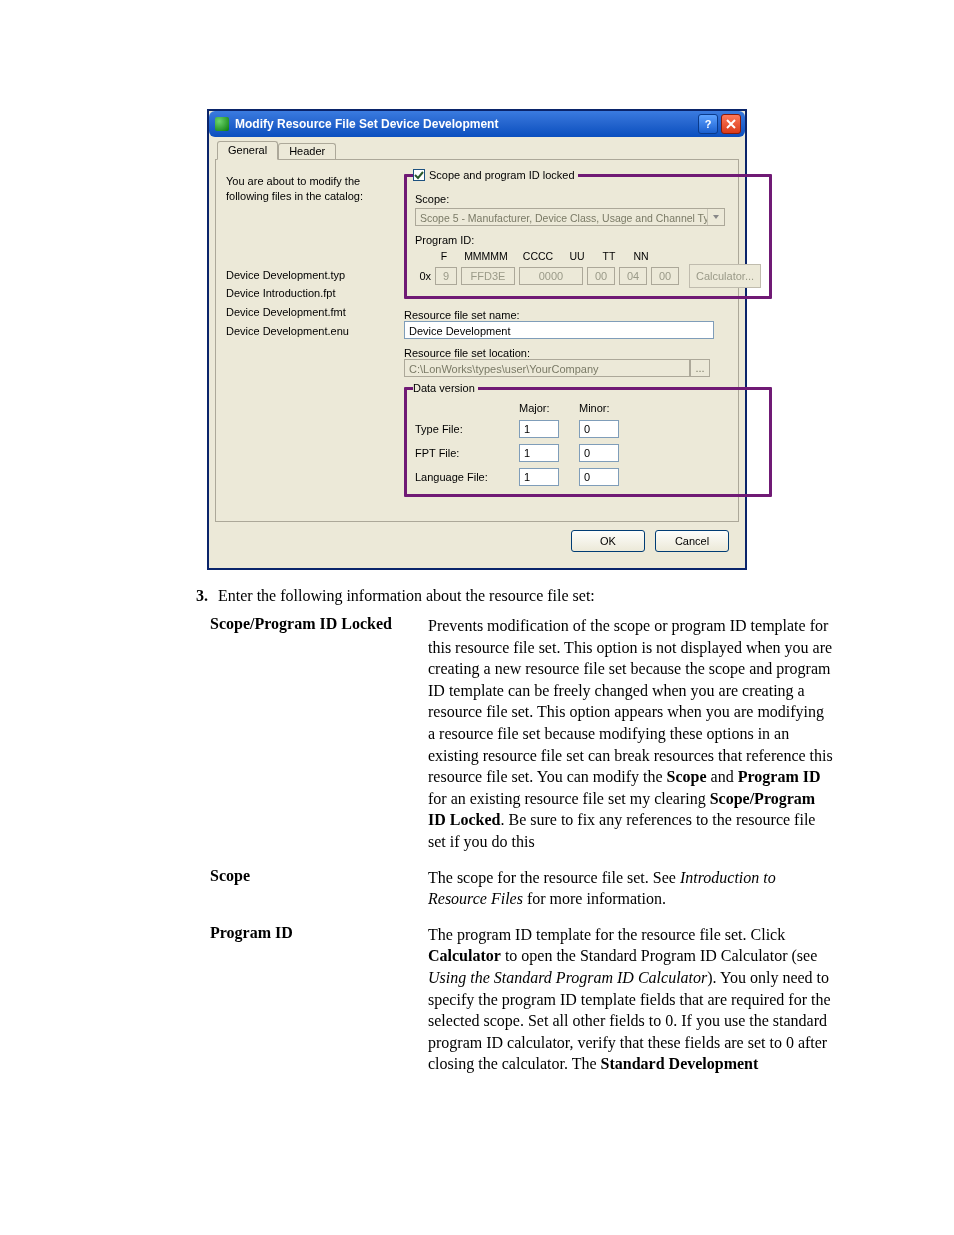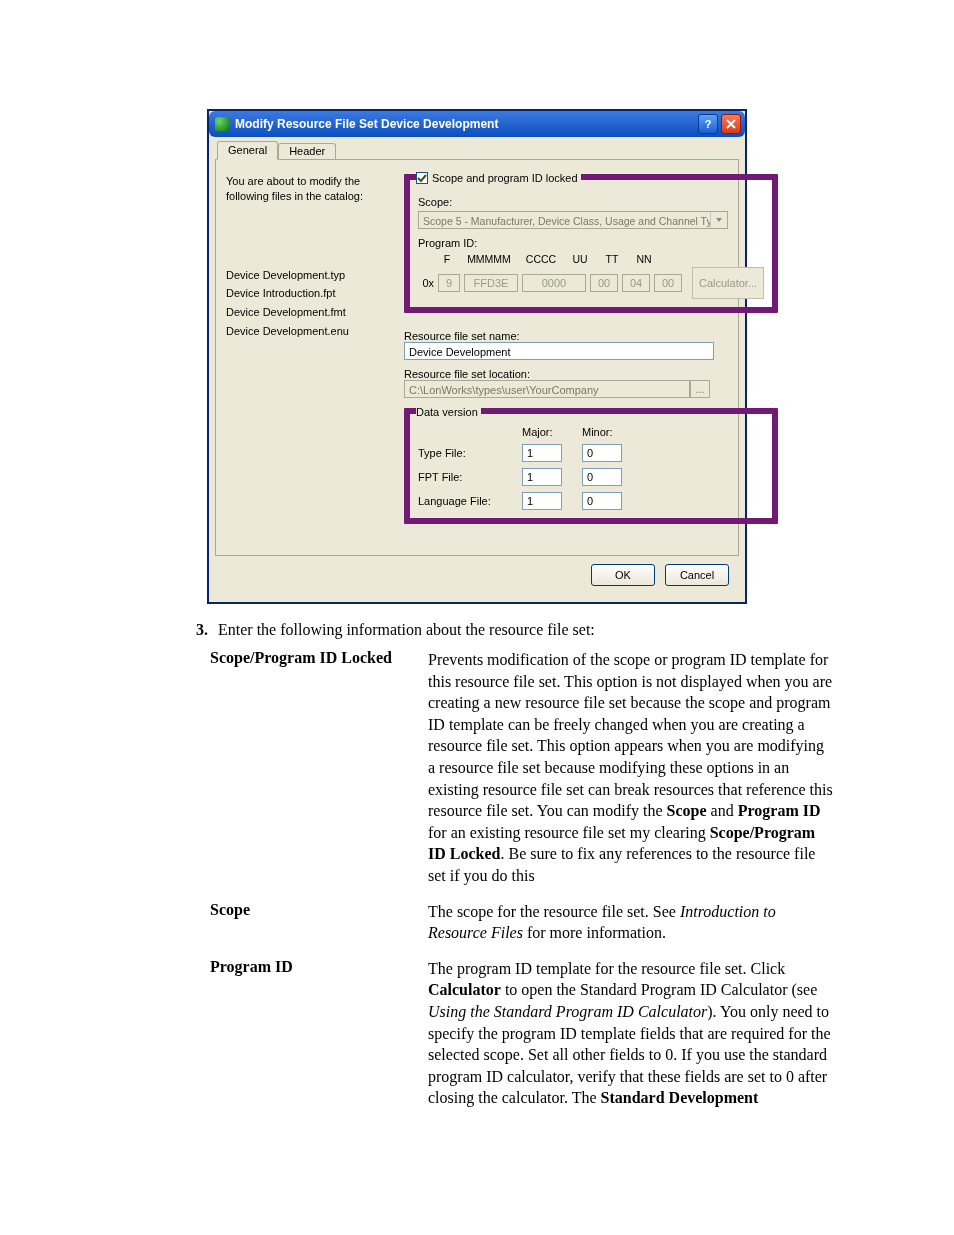--- a/index.html
+++ b/index.html
@@ -108,24 +108,24 @@
     line-height: 1.35;
     margin-bottom: 62px;
   }
   .left-col .file-list div {
     line-height: 1.7;
   }
   .right-col {
     flex: 1 1 auto;
   }
   .groupbox {
-    border: 6px solid #701a75;
+    border: 3px solid #701a75;
     border-radius: 1px;
     padding: 8px 8px 8px 8px;
-    margin-bottom: 17px;
+    margin-bottom: 10px;
     position: relative;
   }
   .group-header {
     position: absolute;
     top: -8px;
     left: 6px;
     background: #ece9d8;
     padding: 0 3px 0 0;
     display: flex;
     align-items: center;
@@ -192,21 +192,21 @@
   .pid-inputs .w-c { width: 64px; }
   .pid-inputs .w-u { width: 28px; }
   .pid-inputs .w-t { width: 28px; }
   .pid-inputs .w-n { width: 28px; }
   .pid-prefix { width: 16px; text-align: right; }
   .btn-disabled {
     border: 1px solid #c0bcae;
     background: #ece9d8;
     color: #9a9a88;
     padding: 1px 6px;
-    height: 32px;
+    height: 24px;
     box-sizing: border-box;
     font-family: Tahoma, Arial, sans-serif;
     font-size: 11px;
     margin-left: 6px;
   }
   .lbl { display: block; margin-top: 8px; }
   .textbox {
     width: 310px;
     border: 1px solid #7f9db9;
     background: #fff;
@@ -247,21 +247,21 @@
   }
   .dv-head { display: flex; margin-left: 104px; }
   .dv-head span { width: 60px; }
   .dialog-footer {
     display: flex;
     justify-content: flex-end;
     gap: 10px;
     padding: 8px 10px 6px 10px;
   }
   .dlg-btn {
-    width: 64px; height: 22px;
+    width: 74px; height: 22px;
     border: 1px solid #003c74;
     background: linear-gradient(#fdfdfb, #ece9d8);
     border-radius: 3px;
     font-family: Tahoma, Arial, sans-serif;
     font-size: 11px;
     text-align: center;
     line-height: 20px;
     box-sizing: border-box;
   }
   

